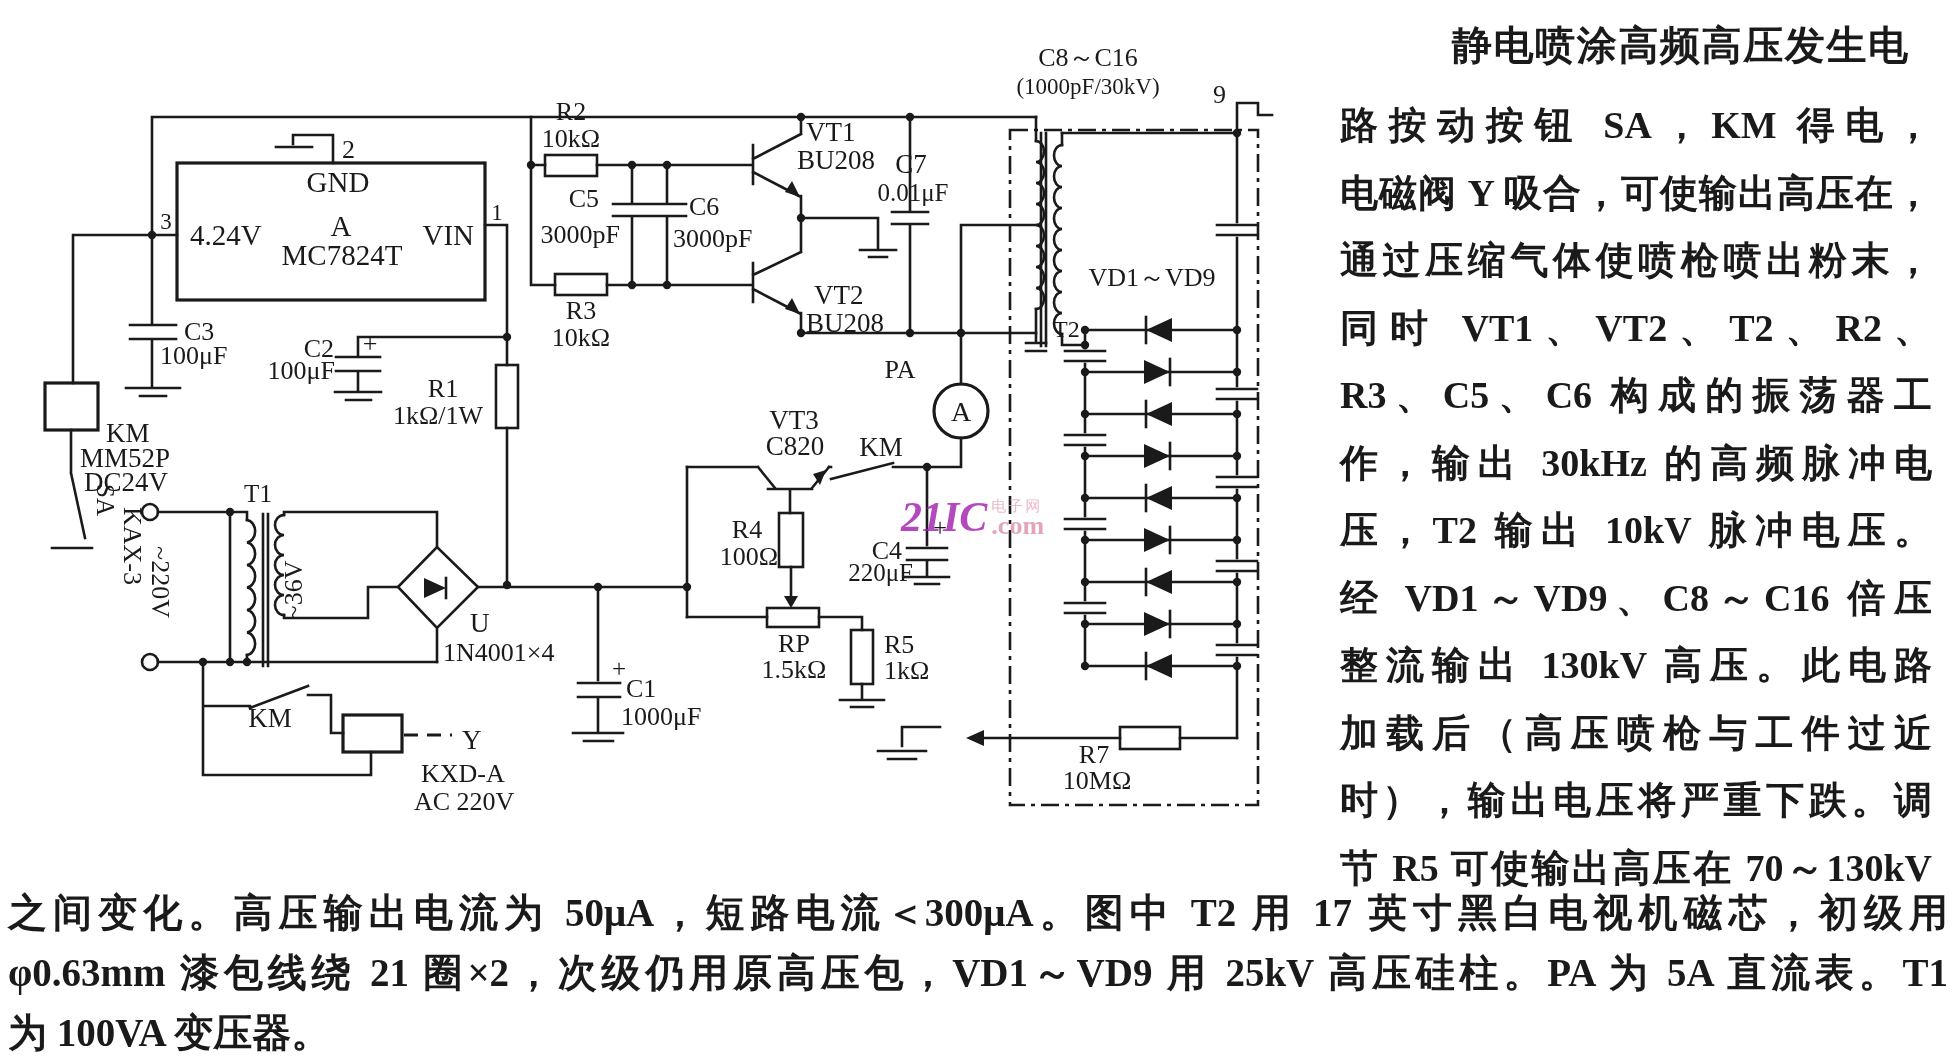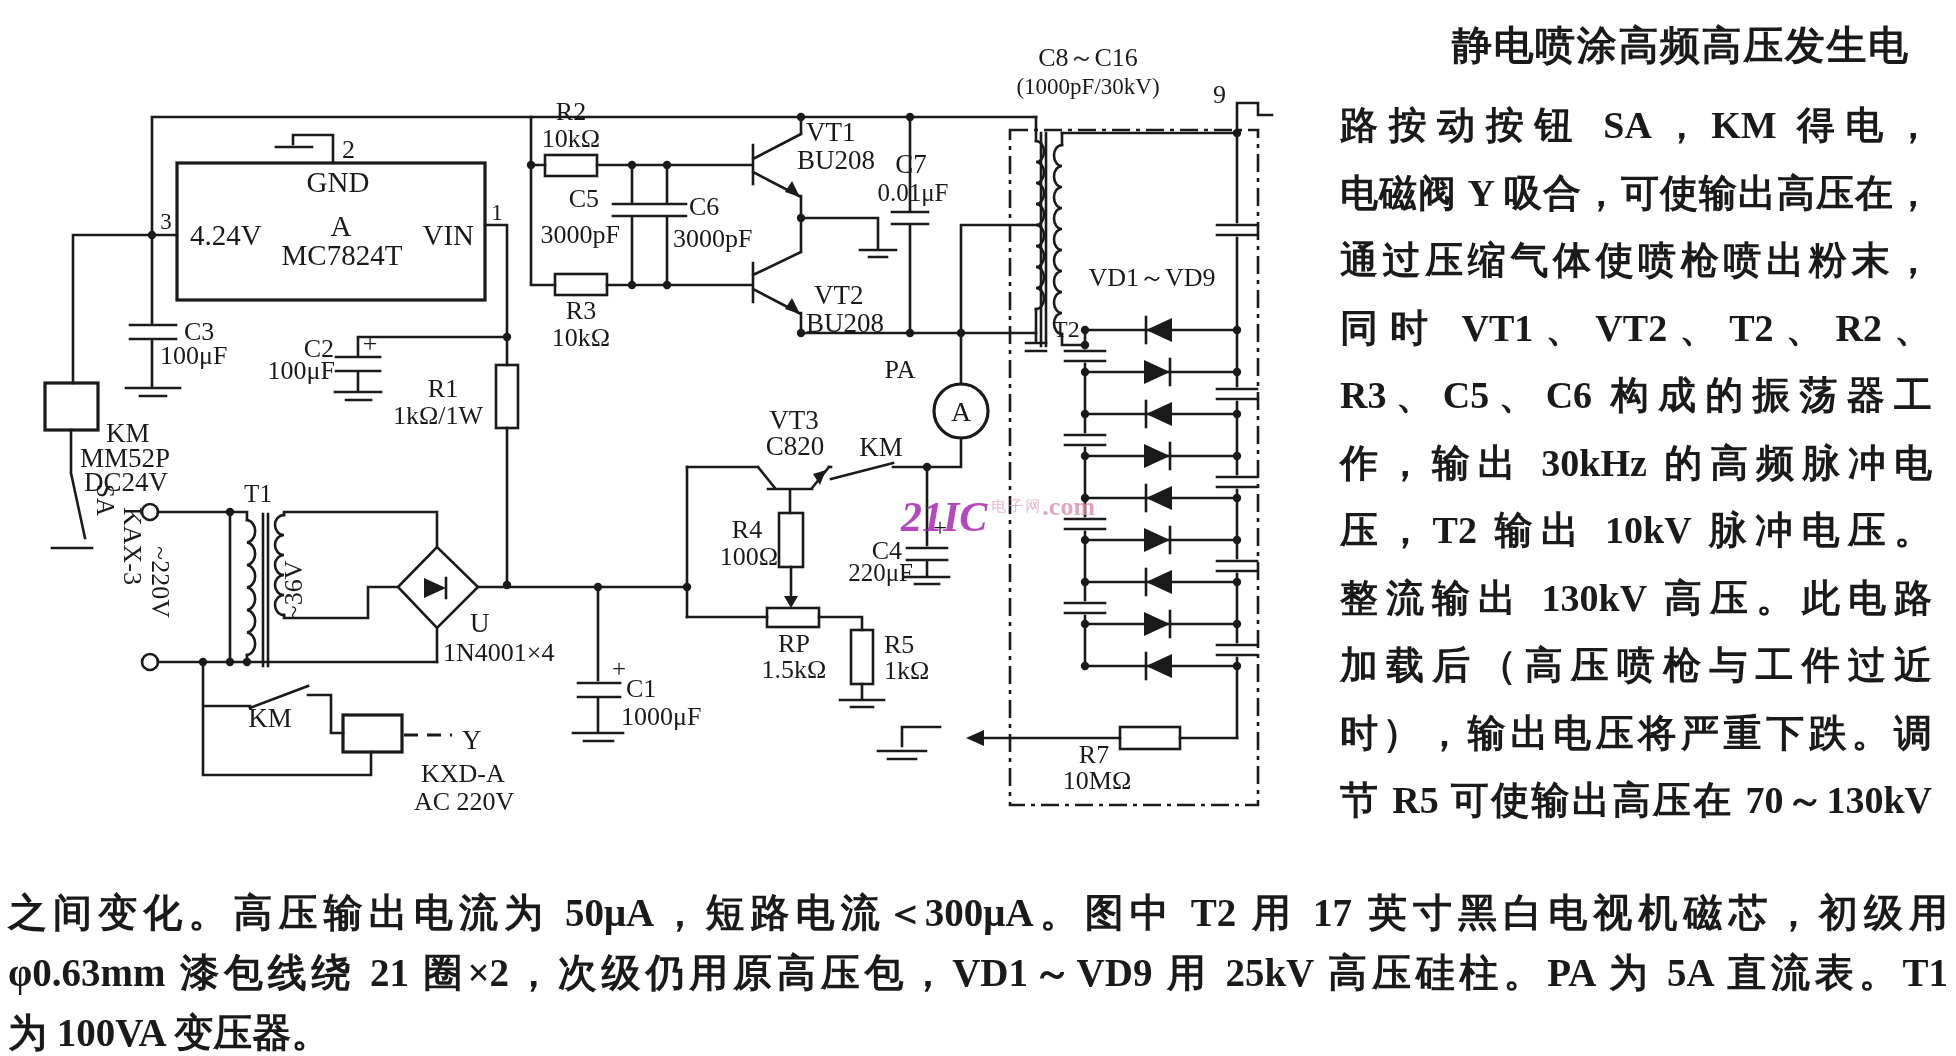--- a/index.html
+++ b/index.html
@@ -17,21 +17,21 @@
   .rt-line .b{font-weight:800;}
   #rt-title{position:absolute;left:1452px;top:18px;width:456px;font-size:40px;font-weight:800;
             text-align:justify;text-align-last:justify;white-space:nowrap;}
   #bottom-col{position:absolute;left:8px;top:883px;width:1940px;}
   .bt-line{height:60px;line-height:60px;font-size:39px;font-weight:600;
            text-align:justify;text-align-last:justify;white-space:nowrap;}
   .bt-line.last{text-align-last:left;}
   #watermark{position:absolute;left:901px;top:497px;display:flex;align-items:flex-start;
              opacity:.8;pointer-events:none;font-family:"Liberation Serif",serif;}
   #watermark .brand{font-size:42px;font-weight:800;font-style:italic;color:#a21caf;line-height:40px;}
-  #watermark .stack{display:flex;flex-direction:row;margin-left:4px;}
+  #watermark .stack{display:flex;flex-direction:column;margin-left:4px;}
   #watermark .cn{font-size:15px;color:#e4a8bc;letter-spacing:2px;}
   #watermark .dom{font-size:26px;font-weight:700;color:#dd8fa8;line-height:20px;}
 </style>
 </head>
 <body>
 
 <div id="page">
 
   <svg id="schem" width="1300" height="1056" viewBox="0 0 1300 1056" style="position:absolute;left:0;top:0;">
 
@@ -297,20 +297,21 @@
 
   <div id="rt-title">静电喷涂高频高压发生电</div>
   <div id="right-col">
     <div class="rt-line"><span class="b">路</span><span>按动按钮 SA，KM 得电，</span></div>
     <div class="rt-line"><span class="b"></span><span>电磁阀 Y 吸合，可使输出高压在，</span></div>
     <div class="rt-line"><span class="b"></span><span>通过压缩气体使喷枪喷出粉末，</span></div>
     <div class="rt-line"><span class="b"></span><span>同时 VT1、VT2、T2、R2、</span></div>
     <div class="rt-line"><span class="b"></span><span>R3、C5、C6 构成的振荡器工</span></div>
     <div class="rt-line"><span class="b"></span><span>作，输出 30kHz 的高频脉冲电</span></div>
     <div class="rt-line"><span class="b"></span><span>压，T2 输出 10kV 脉冲电压。</span></div>
+    <div class="rt-line"><span class="b"></span><span>经 VD1～VD9、C8～C16 倍压</span></div>
     <div class="rt-line"><span class="b"></span><span>整流输出 130kV 高压。此电路</span></div>
     <div class="rt-line"><span class="b"></span><span>加载后（高压喷枪与工件过近</span></div>
     <div class="rt-line"><span class="b"></span><span>时），输出电压将严重下跌。调</span></div>
     <div class="rt-line"><span class="b"></span><span>节 R5 可使输出高压在 70～130kV</span></div>
   </div>
 
   <div id="bottom-col">
     <div class="bt-line">之间变化。高压输出电流为 50μA，短路电流＜300μA。图中 T2 用 17 英寸黑白电视机磁芯，初级用</div>
     <div class="bt-line">φ0.63mm 漆包线绕 21 圈×2，次级仍用原高压包，VD1～VD9 用 25kV 高压硅柱。PA 为 5A 直流表。T1</div>
     <div class="bt-line last">为 100VA 变压器。</div>

